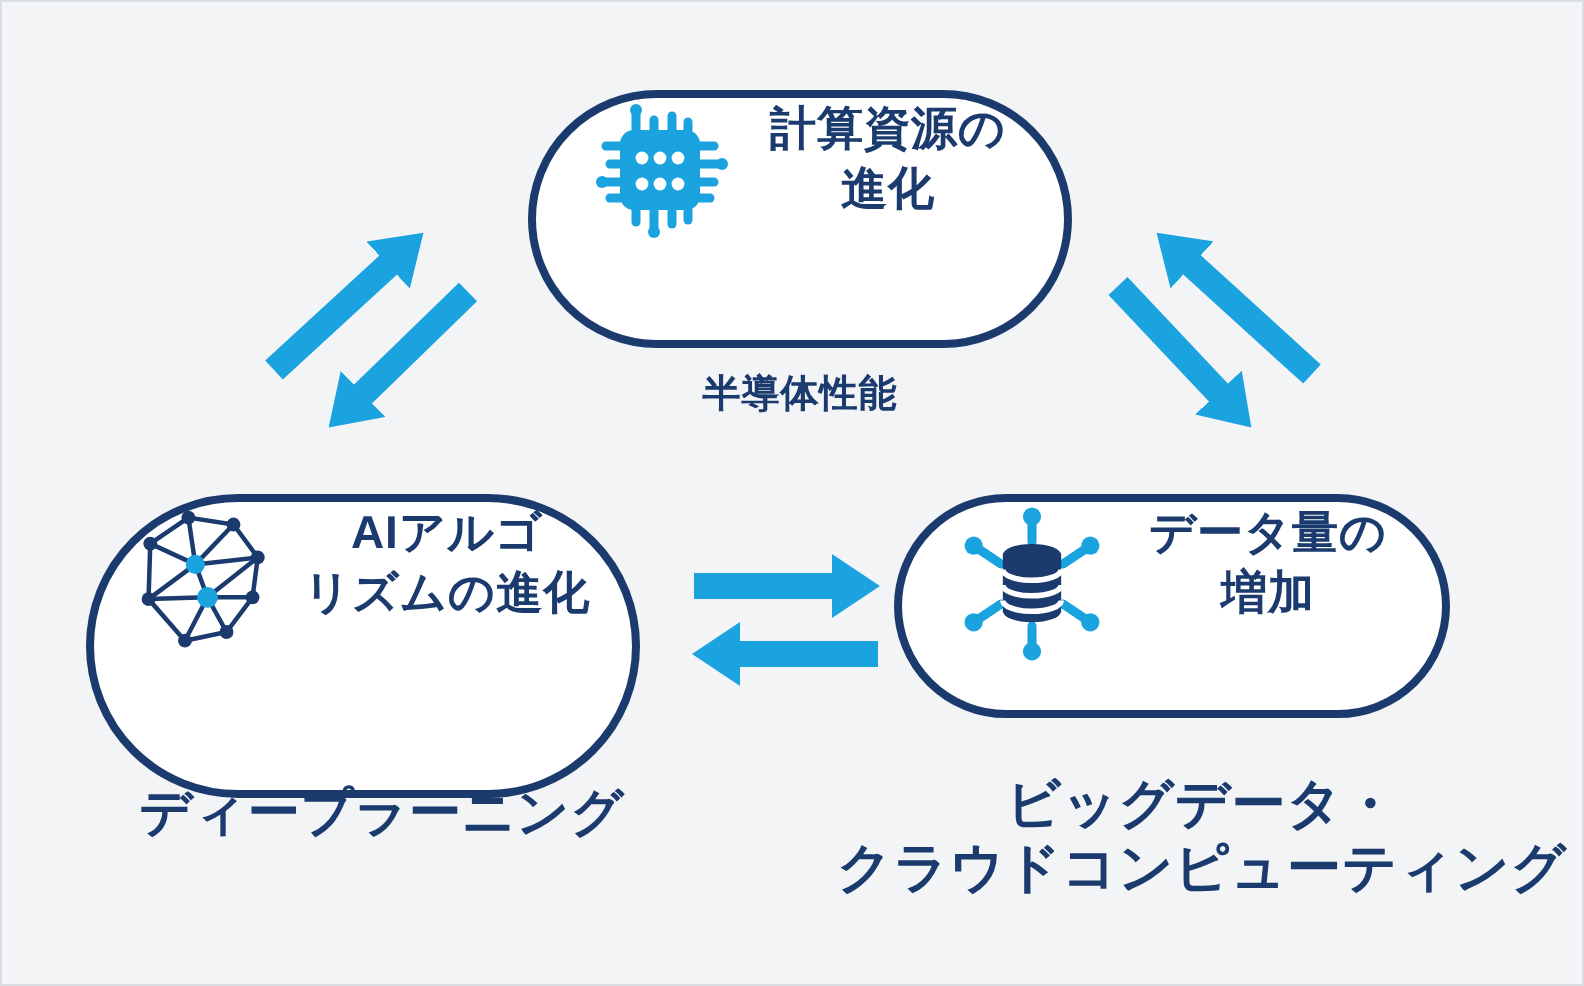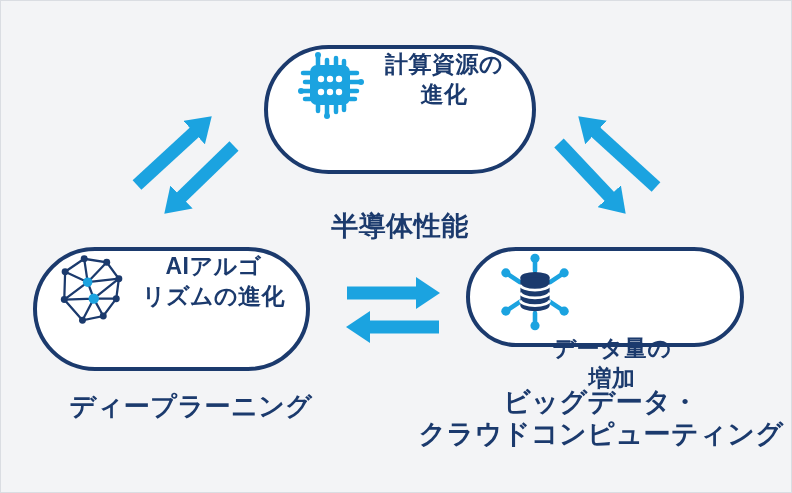--- a/index.html
+++ b/index.html
@@ -21,22 +21,22 @@
   }
   .pill{
     position:absolute;
     background:var(--pill-bg);
     border:4px solid var(--navy);
     border-radius:80px;
     box-sizing:border-box;
     display:flex;
   }
   .pill-top  {left:263px;top:44px; width:272px;height:129px;padding-left:26px;}
-  .pill-left {left:32px; top:246px;width:277px;height:124px;padding-left:16px;}
-  .pill-right{left:465px;top:246px;width:278px;height:100px;padding-left:24px;flex-direction:column;}
+  .pill-left {left:42px; top:246px;width:277px;height:152px;padding-left:16px;}
+  .pill-right{left:446px;top:246px;width:278px;height:112px;padding-left:24px;}
   .icon{flex:0 0 auto;display:block;}
   .icon svg{display:block;}
   .pill-text{
     flex:1;
     text-align:center;
     font-weight:700;
     color:var(--navy);
     font-size:23px;
     line-height:1.32;
     white-space:pre-line;
@@ -44,21 +44,21 @@
     padding-right:10px;
   }
   .caption{
     position:absolute;
     text-align:center;
     font-weight:700;
     color:var(--navy);
     white-space:pre-line;
     letter-spacing:0.5px;
   }
-  .caption-top  {left:263px;top:183px;width:272px;font-size:27px;margin-top:24px;}
+  .caption-top  {left:263px;top:183px;width:272px;font-size:19px;}
   .caption-left {left:35px; top:388px;width:310px;font-size:26px;}
   .caption-right{left:402px;top:386px;width:396px;font-size:27px;line-height:1.17;}
   .arrows{position:absolute;}
   .arrows line{stroke:var(--blue);stroke-width:13;}
   .ah{fill:var(--blue);}
 </style>
 </head>
 <body>
 
 <div class="frame">

